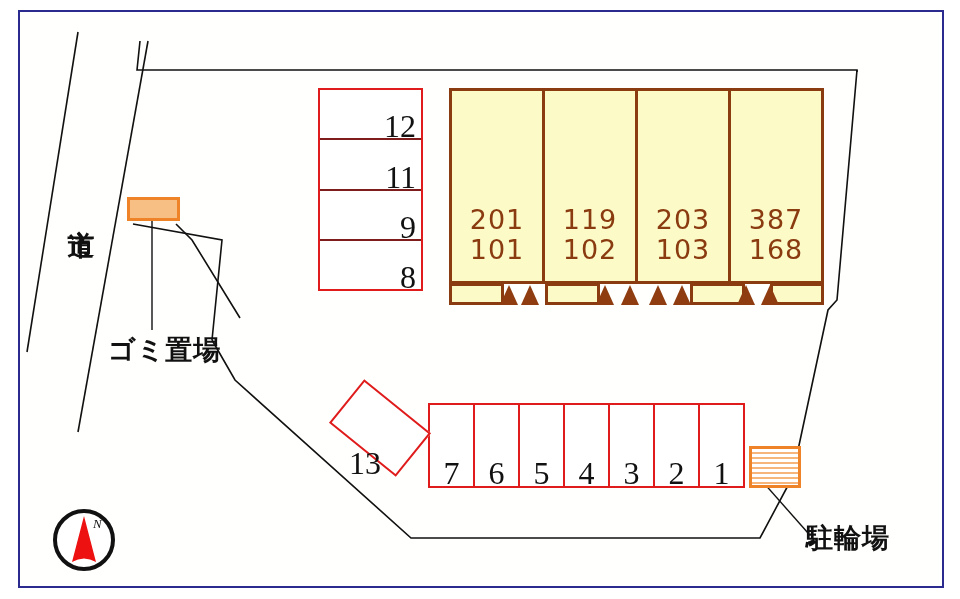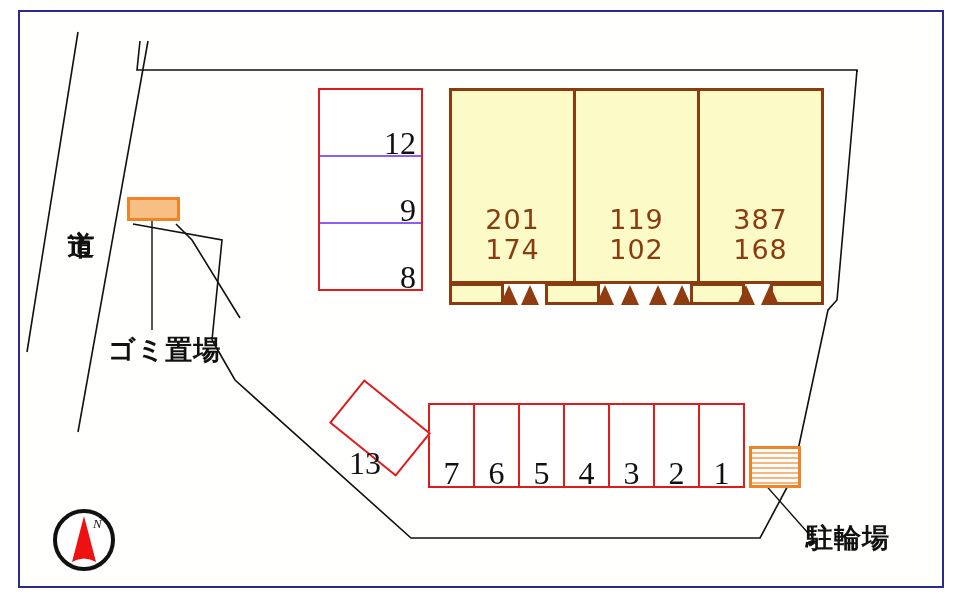--- a/index.html
+++ b/index.html
@@ -96,21 +96,21 @@
     height: 203px;
     box-sizing: border-box;
     border: 2px solid #e01b1b;
     background: #ffffff;
     display: flex;
     flex-direction: column;
   }
   .stack-cell {
     flex: 1 1 0;
     box-sizing: border-box;
-    border-bottom: 2px solid #8b5cf6;
+    border-bottom: 2px solid #7f1d1d;
     position: relative;
   }
   .stack-cell:last-child { border-bottom: none; }
   .stack-cell span {
     position: absolute;
     right: 5px;
     bottom: -4px;
     font-size: 32px;
     line-height: 32px;
     color: #111111;
@@ -260,25 +260,29 @@
     <polyline points="176,224 192,240 240,318" fill="none" stroke="#111111" stroke-width="1.6"></polyline>
 
     <line x1="152" y1="221" x2="152" y2="330" stroke="#111111" stroke-width="1.4"></line>
 
     <line x1="762" y1="481" x2="808" y2="533" stroke="#111111" stroke-width="1.4"></line>
   </svg>
 
   <div class="building">
     <div class="unit">
       <div class="unit-upper">201</div>
-      <div class="unit-lower">174</div>
+      <div class="unit-lower">101</div>
     </div>
     <div class="unit">
       <div class="unit-upper">119</div>
       <div class="unit-lower">102</div>
+    </div>
+    <div class="unit">
+      <div class="unit-upper">203</div>
+      <div class="unit-lower">103</div>
     </div>
     <div class="unit">
       <div class="unit-upper">387</div>
       <div class="unit-lower">168</div>
     </div>
   </div>
 
   <div class="stub" style="left:449px; width:55px;"></div>
   <div class="stub" style="left:545px; width:55px;"></div>
   <div class="stub" style="left:690px; width:55px;"></div>
@@ -291,20 +295,23 @@
   <div class="arrow" style="left:649px;"></div>
   <div class="arrow" style="left:673px;"></div>
   <div class="arrow" style="left:737px;"></div>
   <div class="arrow" style="left:761px;"></div>
 
   <div class="stack">
     <div class="stack-cell">
       <span>12</span>
     </div>
     <div class="stack-cell">
+      <span>11</span>
+    </div>
+    <div class="stack-cell">
       <span>9</span>
     </div>
     <div class="stack-cell">
       <span>8</span>
     </div>
   </div>
 
   <div class="row">
     <div class="row-cell">
       <span>7</span>

